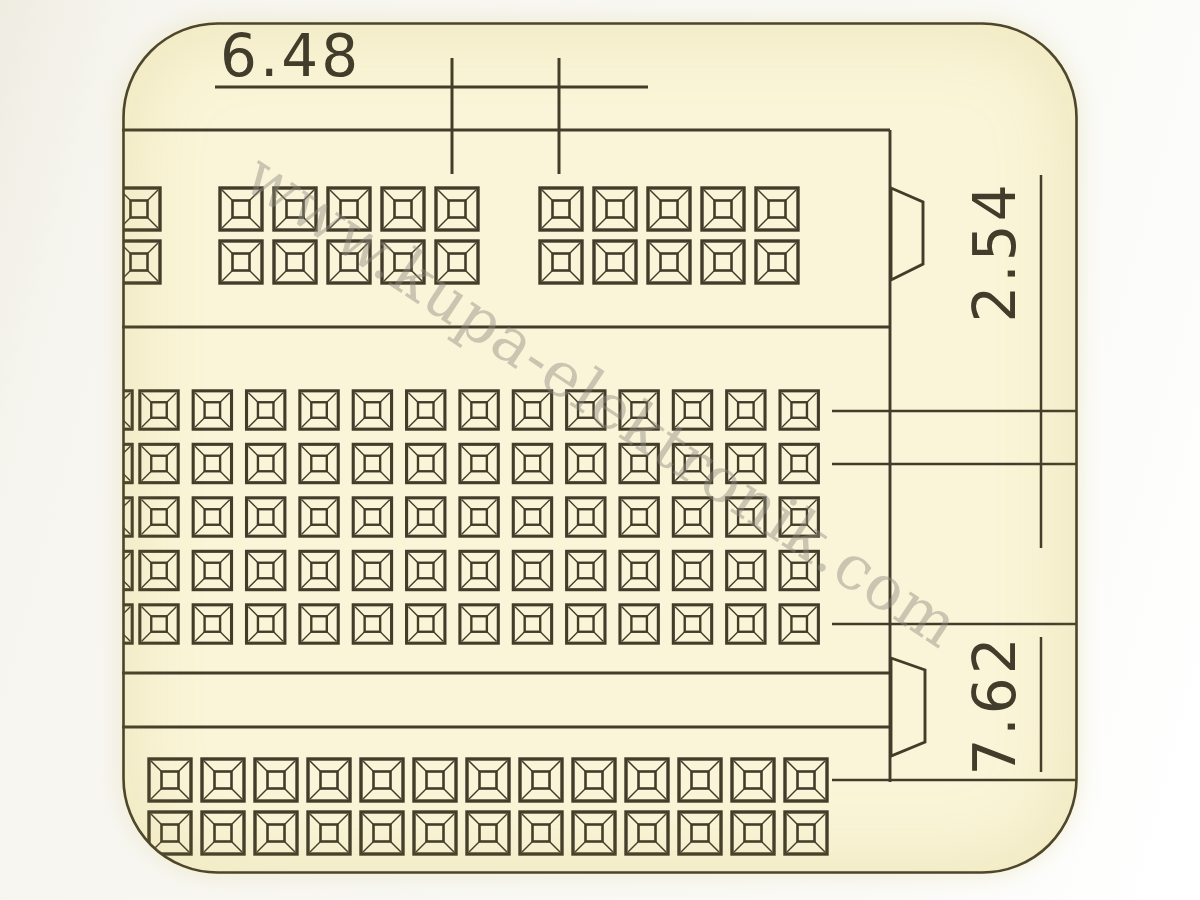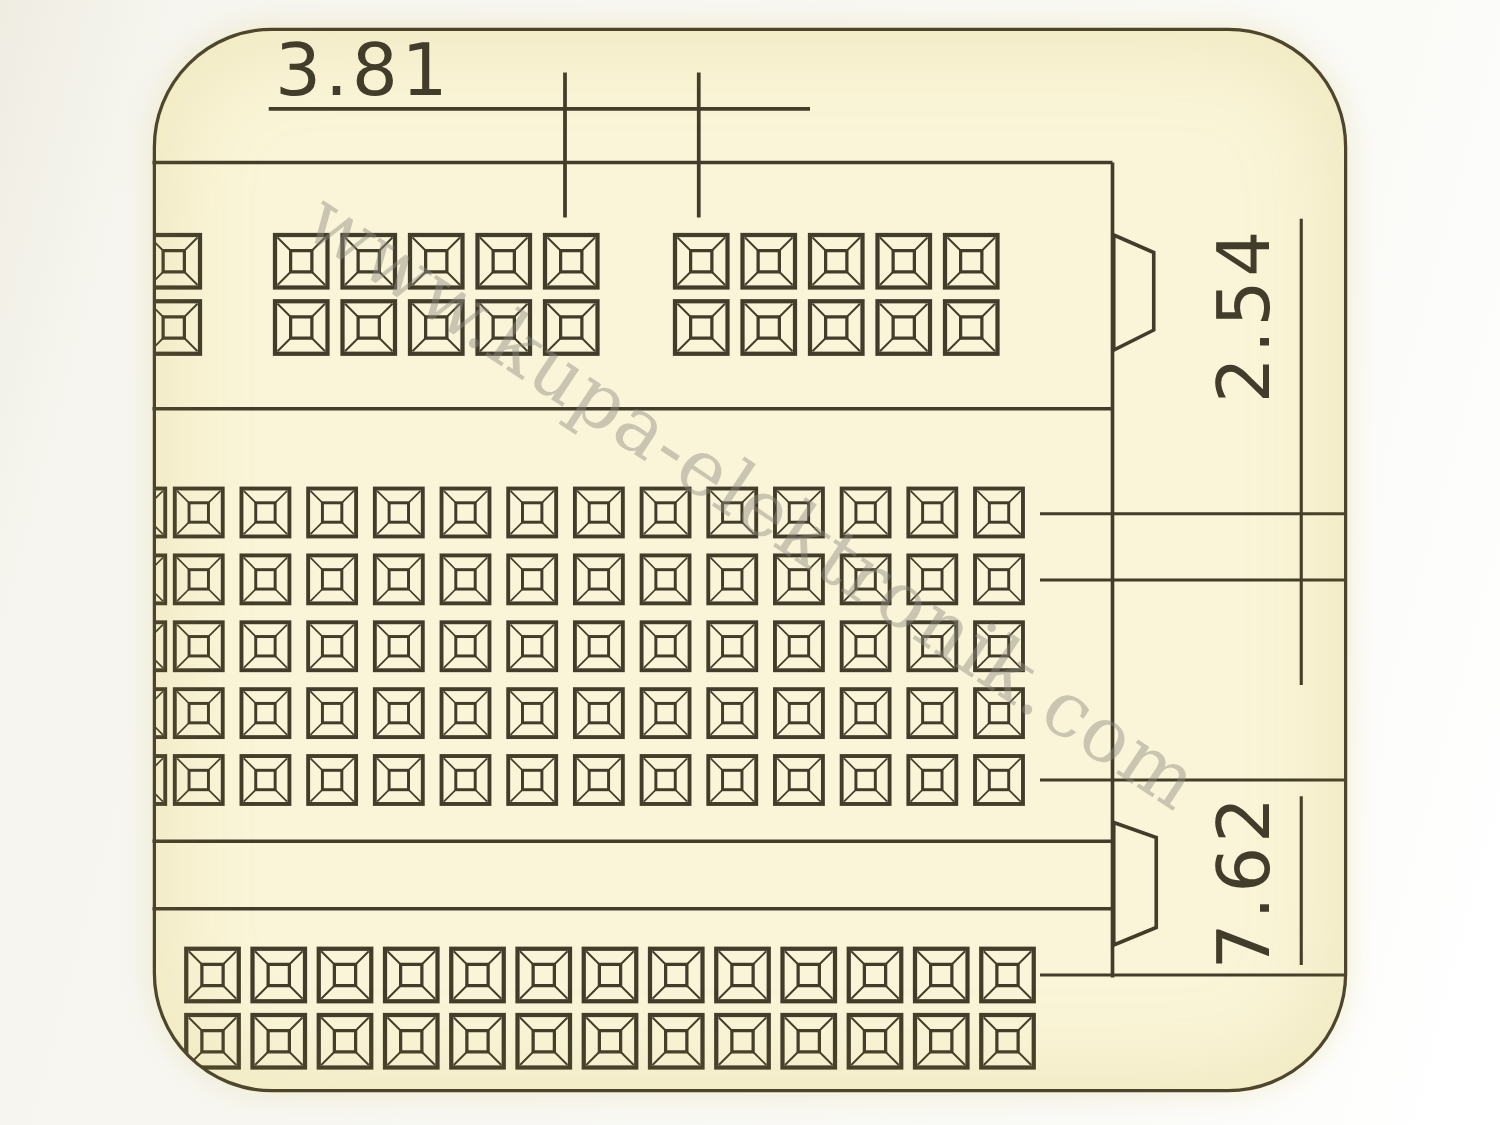--- a/index.html
+++ b/index.html
@@ -199,20 +199,20 @@
         <use href="#pad-shape" transform="translate(571,810) scale(1)"></use>
         <use href="#pad-shape" transform="translate(624,810) scale(1)"></use>
         <use href="#pad-shape" transform="translate(677,810) scale(1)"></use>
         <use href="#pad-shape" transform="translate(730,810) scale(1)"></use>
         <use href="#pad-shape" transform="translate(783,810) scale(1)"></use>
       </g>
   </svg>
 
   <div class="vignette"></div>
 
-  <div class="dim-label" style="left:220px;top:27px;">3.81</div>
+  <div class="dim-label" style="left:220px;top:27px;">6.48</div>
 
   <div class="dim-label rotated" style="left:995px;top:252px;">2.54</div>
 
   <div class="dim-label rotated" style="left:995px;top:705px;">7.62</div>
 
   <div class="watermark">www.kupa-elektronik.com</div>
 </div>
 
 </body></html>

